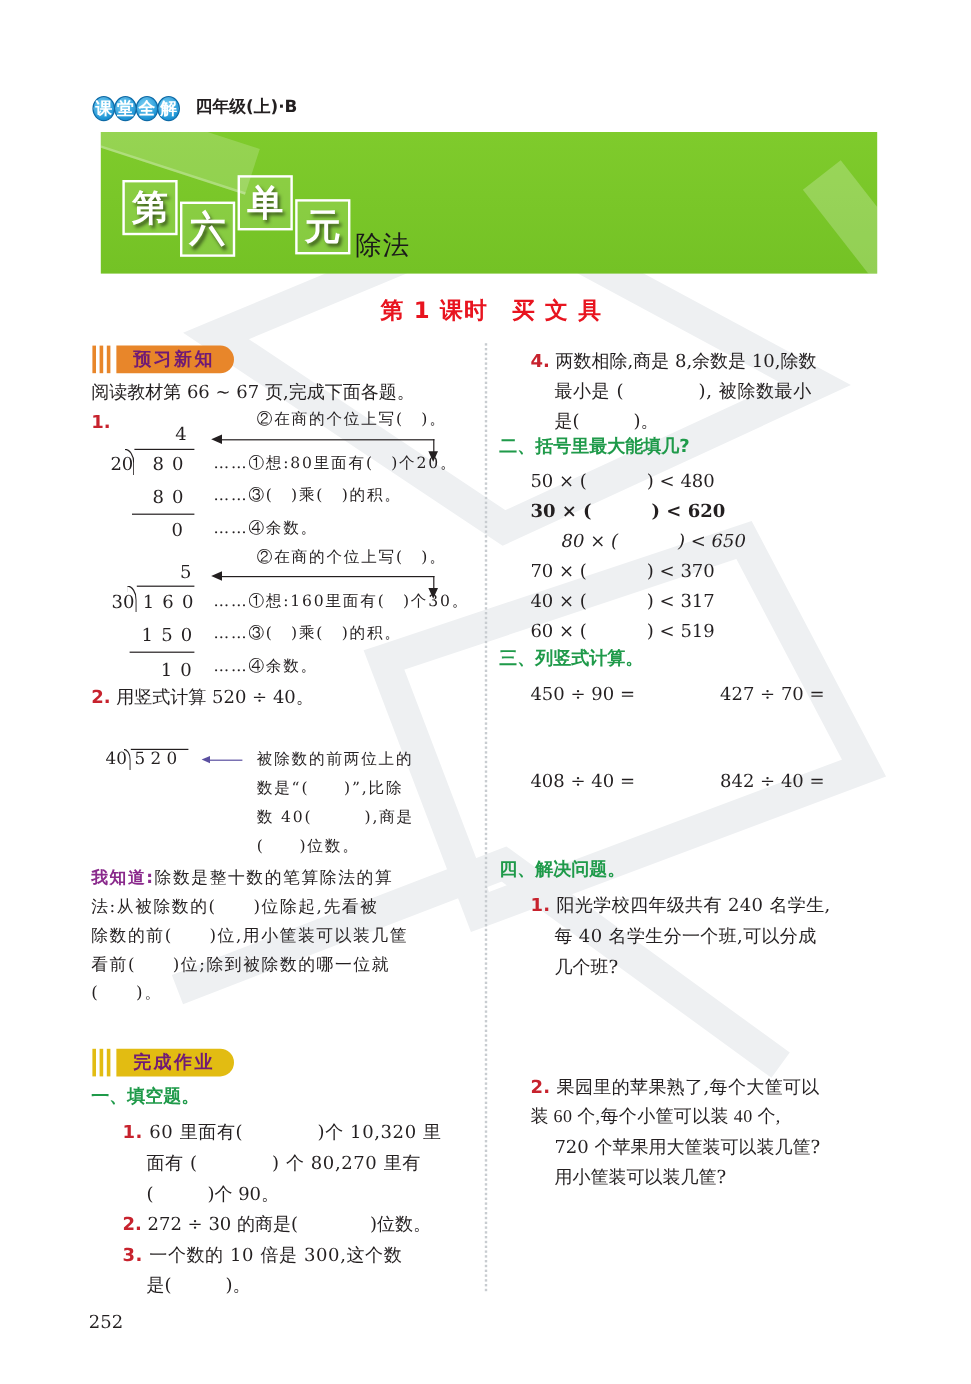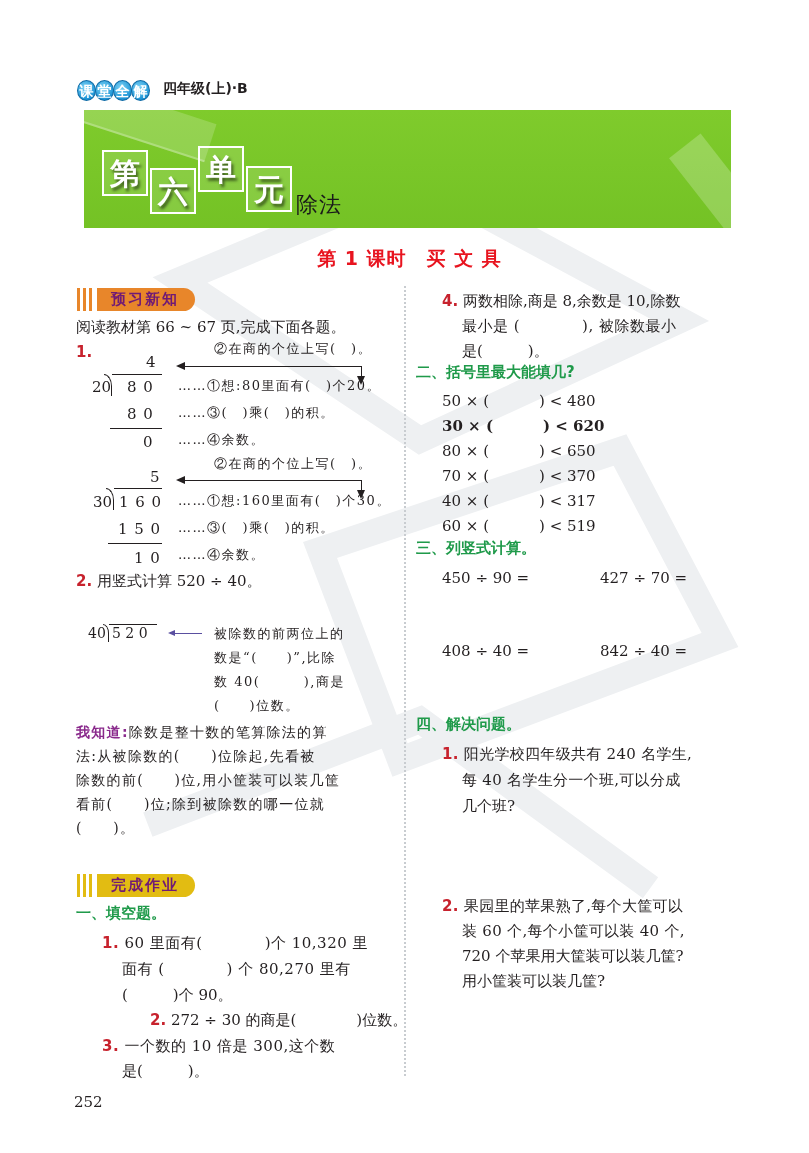--- a/index.html
+++ b/index.html
@@ -167,21 +167,21 @@
 </div>
 
 <div class="abs green-h" style="left:76px; top:904px;">一、填空题。</div>
 
 <div class="abs txt" style="left:102px; top:930px; letter-spacing:0.5px;">
   <span class="num-red">1.</span>
   <span>60 里面有(　　　　)个 10,320 里</span>
 </div>
 <div class="abs txt" style="left:122px; top:956px; letter-spacing:0.5px;">面有 (　　　　) 个 80,270 里有</div>
 <div class="abs txt" style="left:122px; top:982px;">(　　　)个 90。</div>
-<div class="abs txt" style="left:102px; top:1007px;margin-left:48px;">
+<div class="abs txt" style="left:102px; top:1007px;">
   <span class="num-red">2.</span>
   <span>272 ÷ 30 的商是(　　　　)位数。</span>
 </div>
 <div class="abs txt" style="left:102px; top:1033px; letter-spacing:0.5px;">
   <span class="num-red">3.</span>
   <span>一个数的 10 倍是 300,这个数</span>
 </div>
 <div class="abs txt" style="left:122px; top:1058px;">是(　　　)。</div>
 
 <div class="page-num">252</div>
@@ -191,21 +191,21 @@
   <span>两数相除,商是 8,余数是 10,除数</span>
 </div>
 <div class="abs txt" style="left:462px; top:313px; letter-spacing:0.5px;">最小是 (　　　　), 被除数最小</div>
 <div class="abs txt" style="left:462px; top:338px;">是(　　　)。</div>
 
 <div class="abs green-h" style="left:416px; top:363px;">二、括号里最大能填几?</div>
 
 <div>
   <div class="abs txt" style="left:442px; top:388px;"><span>50 × (</span><span style="display:inline-block;width:50px;"></span><span>) &lt; 480</span></div>
   <div class="abs txt" style="left:442px; top:413px;font-weight:bold;"><span>30 × (</span><span style="display:inline-block;width:50px;"></span><span>) &lt; 620</span></div>
-  <div class="abs txt" style="left:442px; top:438px;"><span>80 × (</span><span style="display:inline-block;width:50px;"></span><span>) &lt; 650</span></div>
+  <div class="abs txt" style="left:468px; top:438px;font-style:italic;"><span>80 × (</span><span style="display:inline-block;width:50px;"></span><span>) &lt; 650</span></div>
   <div class="abs txt" style="left:442px; top:463px;"><span>70 × (</span><span style="display:inline-block;width:50px;"></span><span>) &lt; 370</span></div>
   <div class="abs txt" style="left:442px; top:488px;"><span>40 × (</span><span style="display:inline-block;width:50px;"></span><span>) &lt; 317</span></div>
   <div class="abs txt" style="left:442px; top:513px;"><span>60 × (</span><span style="display:inline-block;width:50px;"></span><span>) &lt; 519</span></div>
 </div>
 
 <div class="abs green-h" style="left:416px; top:539px;">三、列竖式计算。</div>
 <div class="abs txt" style="left:442px; top:565px;">450 ÷ 90 =</div>
 <div class="abs txt" style="left:600px; top:565px;">427 ÷ 70 =</div>
 <div class="abs txt" style="left:442px; top:638px;">408 ÷ 40 =</div>
 <div class="abs txt" style="left:600px; top:638px;">842 ÷ 40 =</div>
@@ -216,15 +216,15 @@
   <span class="num-red">1.</span>
   <span>阳光学校四年级共有 240 名学生,</span>
 </div>
 <div class="abs txt" style="left:462px; top:767px; letter-spacing:0.3px;">每 40 名学生分一个班,可以分成</div>
 <div class="abs txt" style="left:462px; top:793px;">几个班?</div>
 
 <div class="abs txt" style="left:442px; top:893px; letter-spacing:0.3px;">
   <span class="num-red">2.</span>
   <span>果园里的苹果熟了,每个大筐可以</span>
 </div>
-<div class="abs txt" style="left:462px; top:918px; letter-spacing:0.3px;">装 60 个,每个小筐可以装 40 个,</div>
+<div class="abs txt" style="left:442px; top:918px; letter-spacing:0.3px;font-family:Liberation Serif, serif;">装 60 个,每个小筐可以装 40 个,</div>
 <div class="abs txt" style="left:462px; top:943px;">720 个苹果用大筐装可以装几筐?</div>
 <div class="abs txt" style="left:462px; top:968px;">用小筐装可以装几筐?</div>
 
 </body></html>

